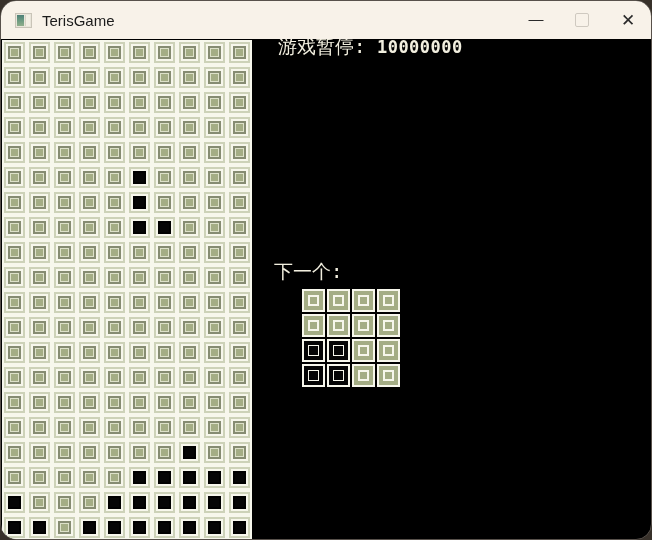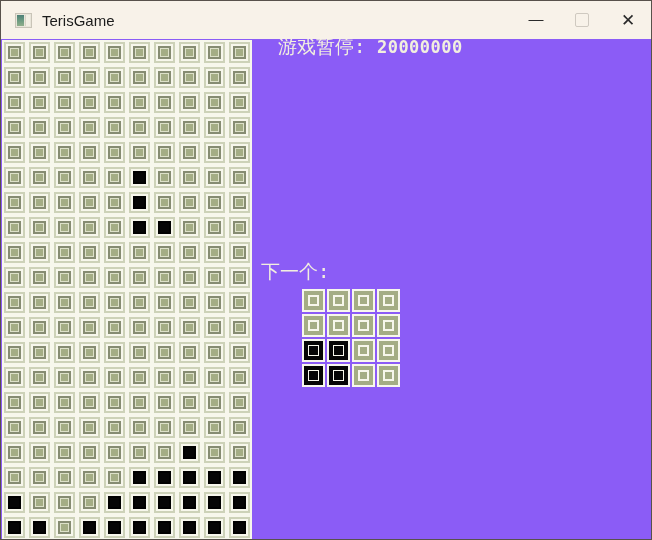--- a/index.html
+++ b/index.html
@@ -1,18 +1,18 @@
 <!DOCTYPE html>
 <html><head>
 <meta charset="utf-8">
 <style>
   html,body{margin:0;padding:0;background:#38312a;font-family:"Liberation Sans",sans-serif;}
   .window{
     position:relative;width:650px;height:538px;margin:0;
-    background:#8b5cf6;border:1px solid #58514b;border-radius:0;
+    background:#000000;border:1px solid #58514b;border-radius:16px;
     overflow:hidden;
   }
   
   .titlebar{
     position:absolute;left:0;top:0;width:100%;height:38px;
     background:#f8f2e9;z-index:5;display:flex;align-items:center;
   }
   .app-icon{
     width:17px;height:15px;margin-left:14px;
     background:#e9e5da;border:1px solid #c9c4b8;
@@ -50,21 +50,21 @@
   }
   
   .info-text{
     position:absolute;left:277px;top:33px;z-index:1;
     color:#f2efdf;font-size:19px;line-height:25px;
     font-family:"DejaVu Sans Mono","Liberation Sans",sans-serif;
     white-space:nowrap;
   }
   .info-text .num, .info-text .flag{font-weight:bold;font-size:17px;letter-spacing:0.5px;}
   .next-label{
-    position:absolute;left:260px;top:258px;z-index:1;
+    position:absolute;left:273px;top:258px;z-index:1;
     color:#f2efdf;font-size:19px;
     font-family:"DejaVu Sans Mono","Liberation Sans",sans-serif;
   }
   
   .next-grid{
     position:absolute;left:301px;top:288px;z-index:1;
     display:grid;grid-template-columns:repeat(4,23px);grid-auto-rows:23px;gap:2px;
   }
   .nc{
     width:23px;height:23px;background:#a4ad85;
@@ -302,21 +302,21 @@
       <div class="bc f"></div>
       <div class="bc f"></div>
       <div class="bc f"></div>
       <div class="bc f"></div>
       <div class="bc f"></div>
       <div class="bc f"></div>
       <div class="bc f"></div>
     </div>
 
   <div class="info-text">
-    <div><span>游戏暂停:</span> <span class="num">20000000</span></div>
+    <div><span>游戏暂停:</span> <span class="num">10000000</span></div>
   </div>
 
   <div class="next-label">下一个:</div>
 
   <div class="next-grid">
       <div class="nc"></div>
       <div class="nc"></div>
       <div class="nc"></div>
       <div class="nc"></div>
       <div class="nc"></div>

